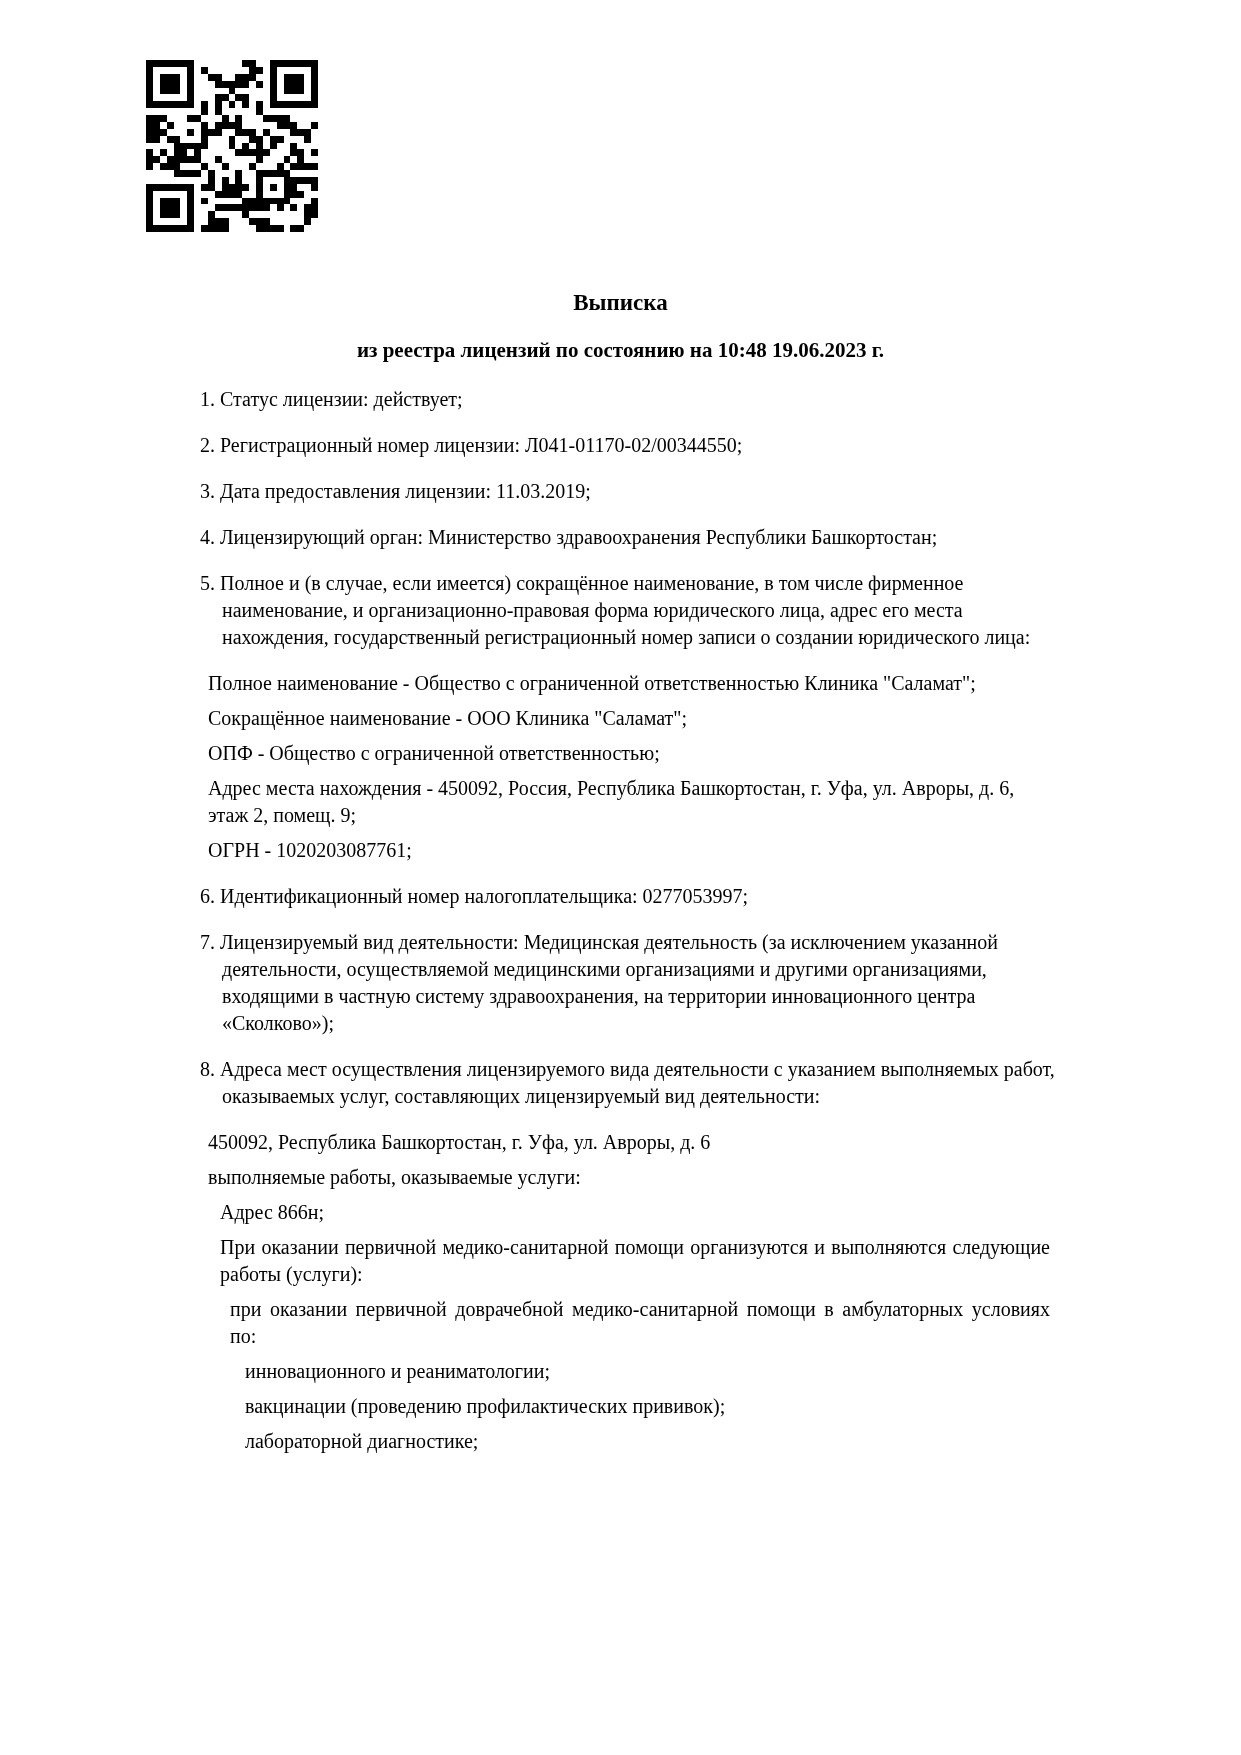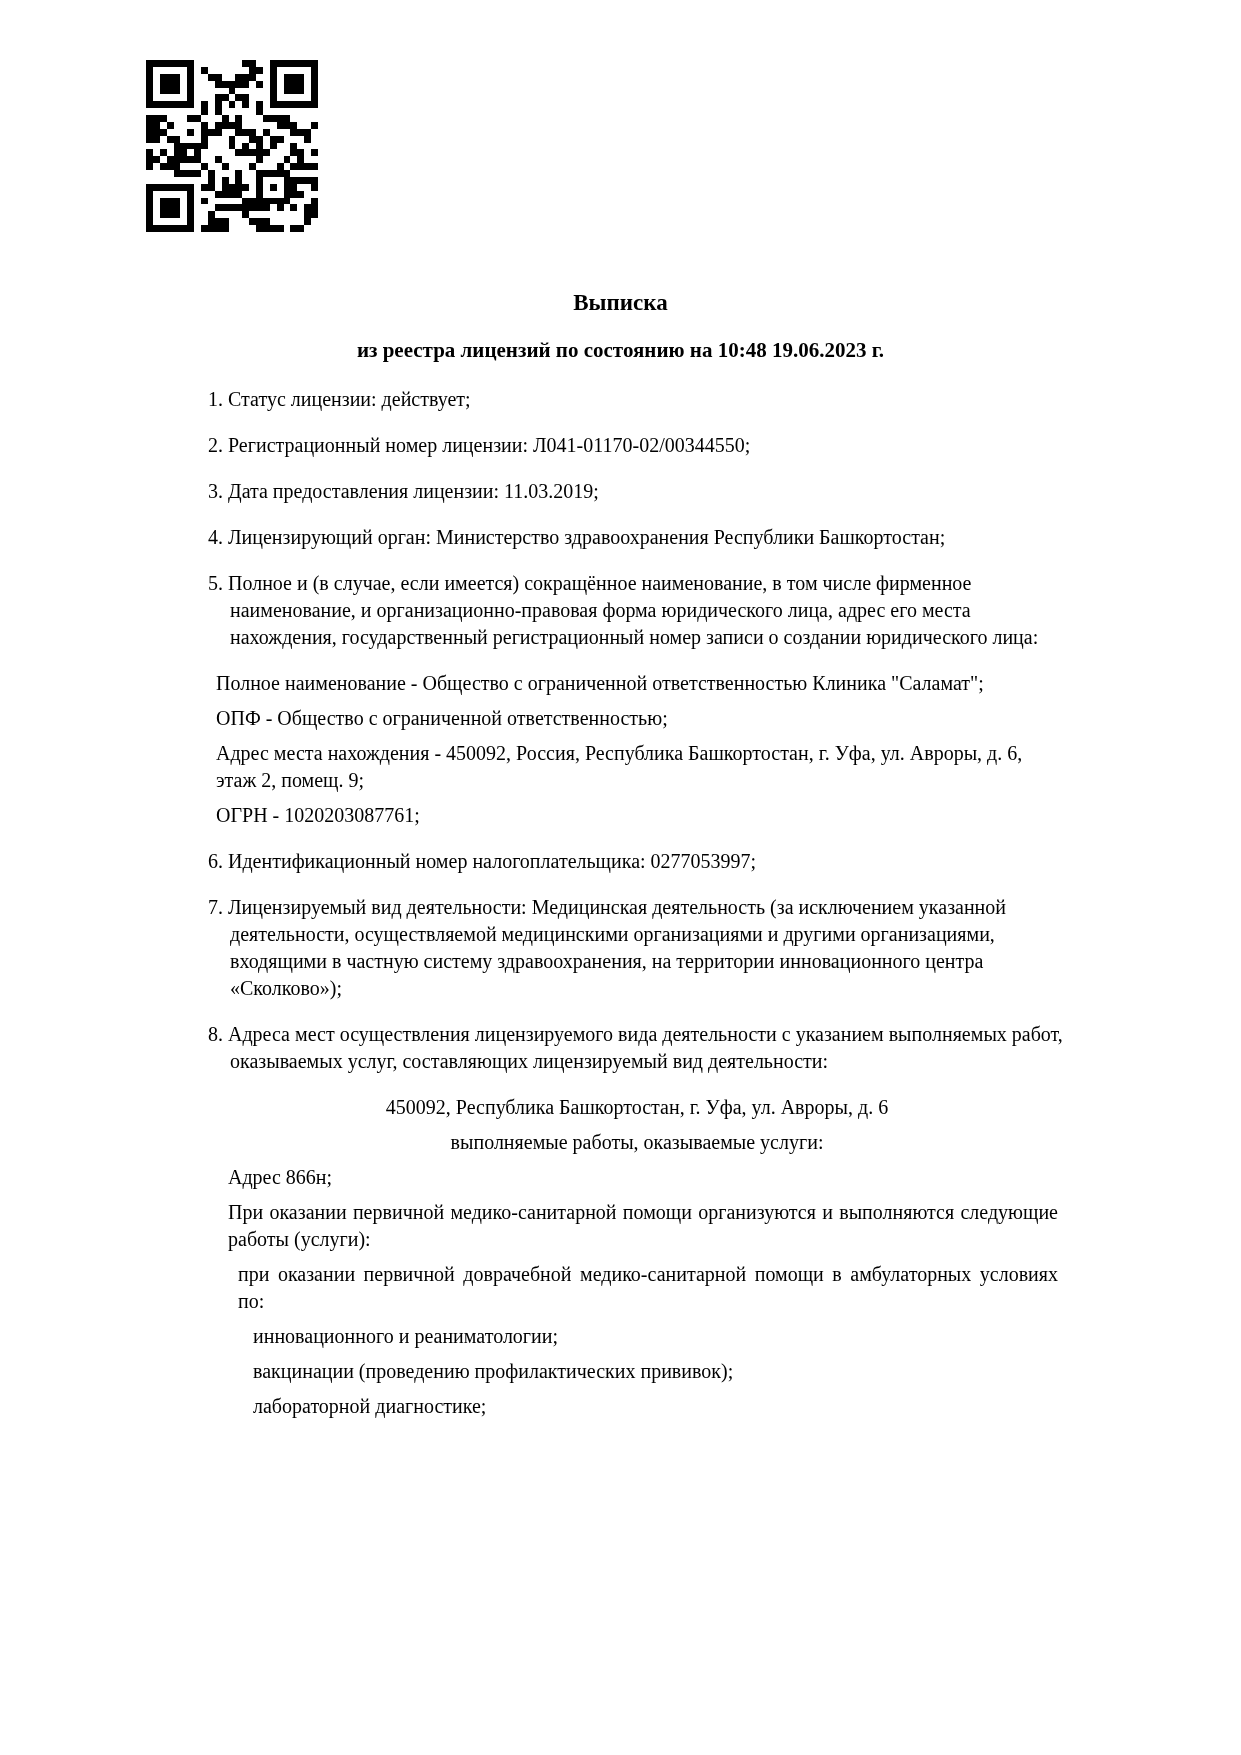--- a/index.html
+++ b/index.html
@@ -26,33 +26,33 @@
     left: 0;
     width: 1241px;
     text-align: center;
     font-weight: bold;
   }
   .doc-title { font-size: 23px; margin: 8px; }
   .doc-subtitle { font-size: 21px; margin: 22px 0 0 0; }
   .content {
     position: absolute;
     top: 386px;
-    left: 208px;
+    left: 200px;
     width: 858px;
     font-size: 20px;
     line-height: 27px;
   }
   .num-item {
     margin: 0 0 19px 0;
     padding-left: 22px;
     text-indent: -22px;
   }
   .block { margin: 0 0 19px 0; }
   .block p { margin: 8px; }
-  .ind0 { padding-left: 0; text-align: center; }
+  .ind0 { padding-left: 0; }
   .ind1 { padding-left: 12px; }
   .ind2 { padding-left: 22px; }
   .ind3 { padding-left: 37px; }
   .just { text-align: justify; }
 </style>
 </head>
 <body>
 
 <div class="page">
 
@@ -372,20 +372,21 @@
   <div class="content">
 
     <p class="num-item">1. Статус лицензии: действует;</p>
     <p class="num-item">2. Регистрационный номер лицензии: Л041-01170-02/00344550;</p>
     <p class="num-item">3. Дата предоставления лицензии: 11.03.2019;</p>
     <p class="num-item">4. Лицензирующий орган: Министерство здравоохранения Республики Башкортостан;</p>
     <p class="num-item">5. Полное и (в случае, если имеется) сокращённое наименование, в том числе фирменное наименование, и организационно-правовая форма юридического лица, адрес его места нахождения, государственный регистрационный номер записи о создании юридического лица:</p>
 
     <div class="block">
       <p>Полное наименование - Общество с ограниченной ответственностью Клиника "Саламат";</p>
+      <p>Сокращённое наименование - ООО Клиника "Саламат";</p>
       <p>ОПФ - Общество с ограниченной ответственностью;</p>
       <p>Адрес места нахождения - 450092, Россия, Республика Башкортостан, г. Уфа, ул. Авроры, д. 6, этаж 2, помещ. 9;</p>
       <p>ОГРН - 1020203087761;</p>
     </div>
 
     <p class="num-item">6. Идентификационный номер налогоплательщика: 0277053997;</p>
     <p class="num-item">7. Лицензируемый вид деятельности: Медицинская деятельность (за исключением указанной деятельности, осуществляемой медицинскими организациями и другими организациями, входящими в частную систему здравоохранения, на территории инновационного центра «Сколково»);</p>
     <p class="num-item">8. Адреса мест осуществления лицензируемого вида деятельности с указанием выполняемых работ, оказываемых услуг, составляющих лицензируемый вид деятельности:</p>
 
     <div class="block">

